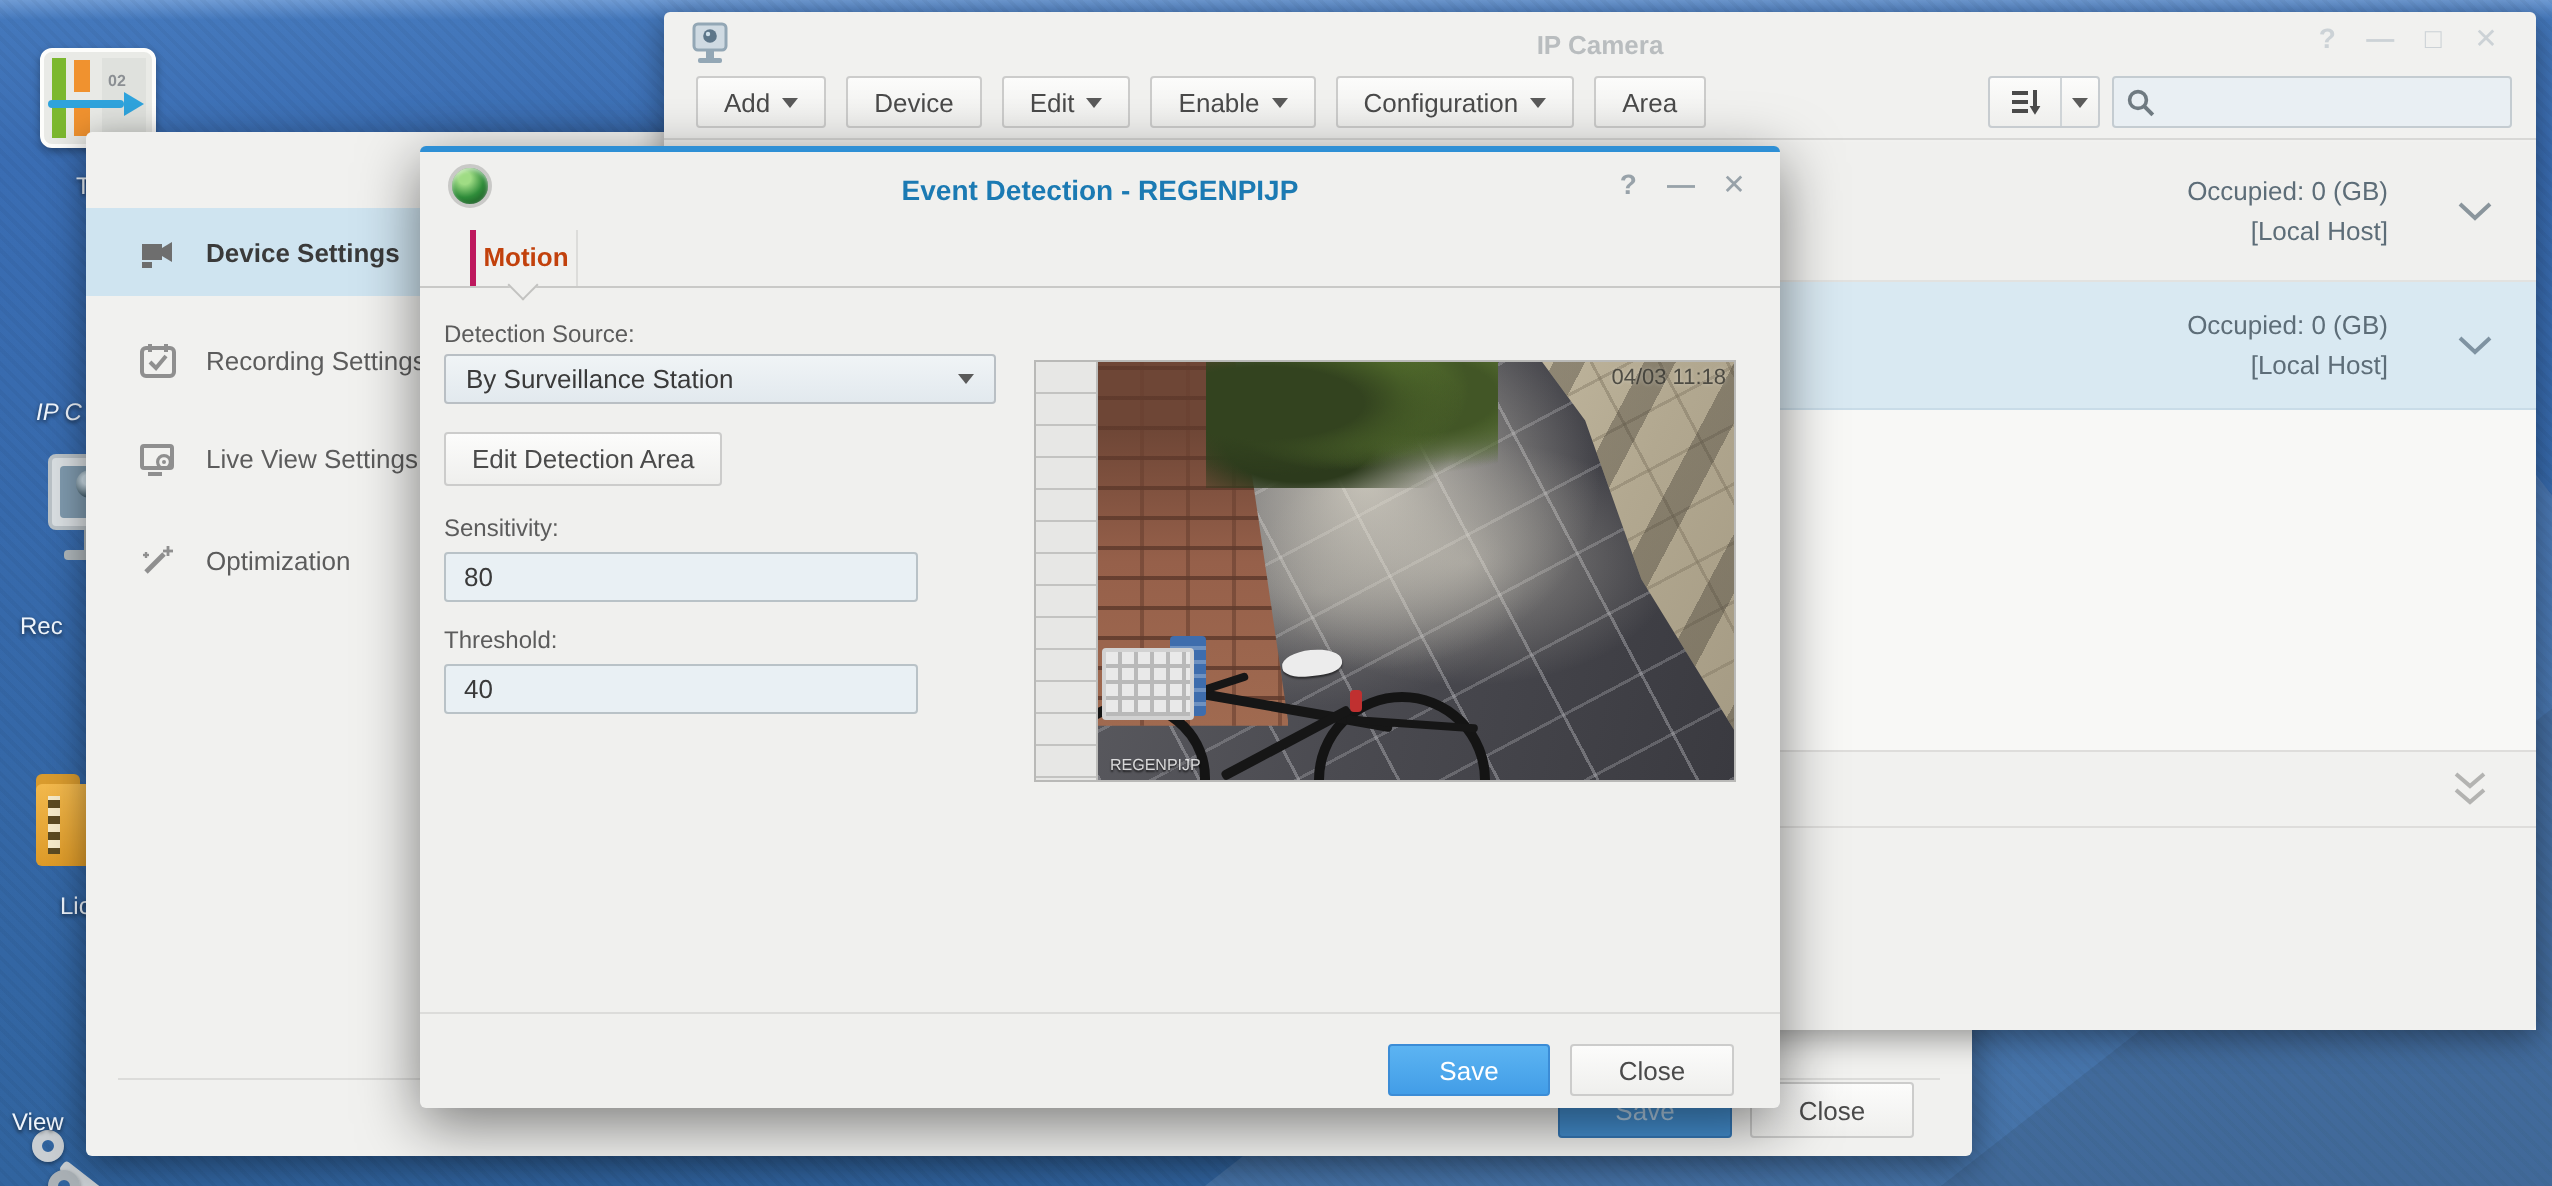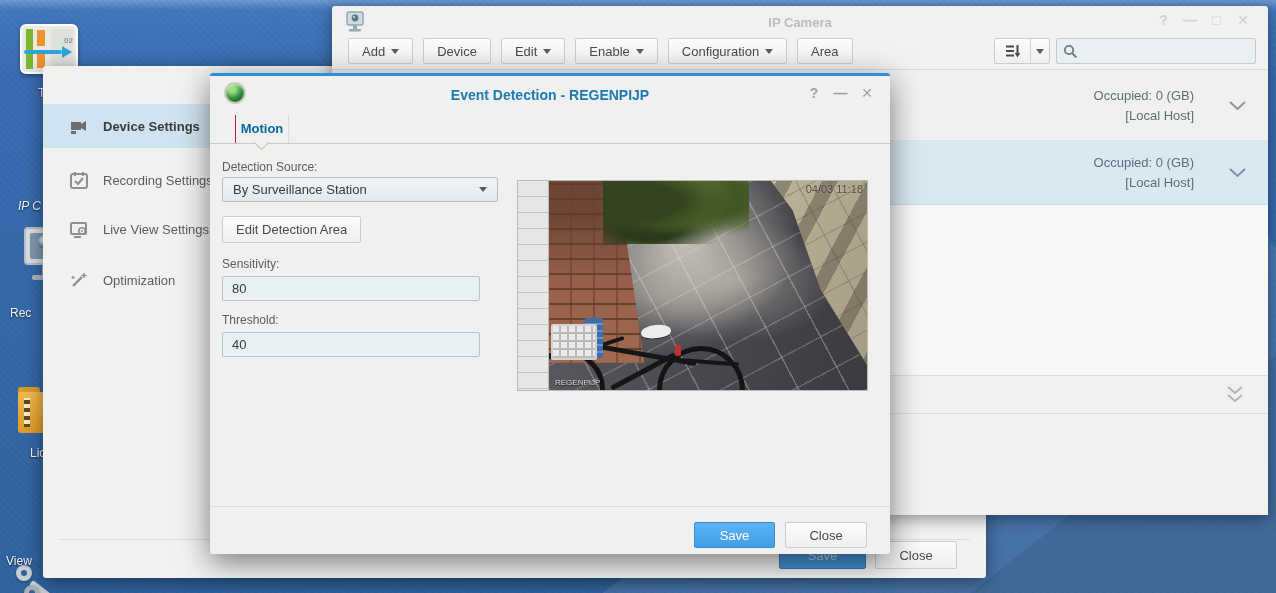--- a/index.html
+++ b/index.html
@@ -10,21 +10,21 @@
     background:repeating-linear-gradient(45deg,rgba(0,0,0,.035) 0 2px,transparent 2px 5px);}
   .desk-band{position:absolute;right:-180px;bottom:-320px;width:900px;height:560px;
     transform:rotate(-38deg);background:rgba(255,255,255,.10);}
   .desk-band2{position:absolute;right:-420px;bottom:-420px;width:900px;height:560px;
     transform:rotate(-38deg);background:rgba(0,0,0,.10);}
 
   
   .dicon{position:absolute;z-index:1;}
   .dlabel{position:absolute;z-index:1;color:#eef4fb;font-size:12px;text-shadow:0 1px 2px rgba(0,0,0,.7);}
   .ic-frame{border-radius:6px;box-shadow:0 2px 4px rgba(0,0,0,.35);}
-  .ic-timeline{left:20px;top:24px;width:58px;height:50px;background:#e9eae6;border:2px solid #fdfdfb;position:relative;overflow:hidden;text-align:right;}
+  .ic-timeline{left:20px;top:24px;width:58px;height:50px;background:#e9eae6;border:2px solid #fdfdfb;position:relative;overflow:hidden;}
   .ic-timeline .g1{position:absolute;left:4px;top:3px;bottom:3px;width:7px;background:#7cb82f;}
   .ic-timeline .o1{position:absolute;left:15px;top:4px;width:8px;height:16px;background:#f0922f;}
   .ic-timeline .o2{position:absolute;left:15px;bottom:4px;width:8px;height:14px;background:#f0922f;}
   .ic-timeline .ruler{position:absolute;right:3px;top:3px;bottom:3px;width:22px;background:#dfe1dd;color:#8b8f93;font-size:8px;font-weight:bold;padding-top:7px;padding-left:3px;}
   .ic-timeline .slider{position:absolute;left:2px;right:14px;top:24px;height:4px;background:#2fa3dc;border-radius:2px;}
   .ic-timeline .slider:after{content:"";position:absolute;right:-10px;top:-4px;border-left:10px solid #2fa3dc;border-top:6px solid transparent;border-bottom:6px solid transparent;}
   .ic-traffic{left:162px;top:25px;width:54px;height:45px;background:linear-gradient(180deg,#79a637 0 55%,#6d7d80 55% 100%);position:relative;overflow:hidden;border:2px solid #e9ece9;}
   .ic-traffic .pole{position:absolute;left:10px;top:6px;width:9px;height:24px;background:#3c4a3c;border-radius:2px;}
   .ic-traffic .pole i{display:block;width:5px;height:5px;border-radius:50%;margin:1px auto;}
   .ic-traffic .lens{position:absolute;right:2px;bottom:0px;width:26px;height:26px;border-radius:50%;background:radial-gradient(circle at 38% 35%,#6f8fa6 0 18%,#203442 60%);border:3px solid #42525e;}
@@ -94,29 +94,29 @@
   .evdlg{position:absolute;left:210px;top:73px;width:680px;height:481px;z-index:4;background:#f0f0ee;
      border-top:3px solid #2e8fd5;border-radius:3px;box-shadow:0 8px 30px rgba(0,0,0,.5);}
   .evdlg .hdr{position:relative;height:36px;}
   .evdlg .hicon{position:absolute;left:14px;top:6px;width:22px;height:22px;border-radius:50%;
      background:radial-gradient(circle at 35% 28%,#9fdc84 0 18%,#2f8c3a 55%,#14421c 100%);
      border:2px solid #c9c9c7;box-shadow:inset 0 1px 2px rgba(255,255,255,.6);}
   .evdlg .htitle{position:absolute;left:0;right:0;top:0;height:36px;line-height:38px;text-align:center;
      color:#1b7ab3;font-weight:bold;font-size:14px;}
   .evdlg .hctls{position:absolute;right:12px;top:8px;color:#98a2a9;}
   .evdlg .tab{position:absolute;left:25px;top:39px;width:54px;height:28px;line-height:28px;text-align:center;
-     color:#0369a1;font-weight:bold;font-size:13px;border-left:1px solid #be185d;border-right:1px solid #dcdcda;}
+     color:#c2410c;font-weight:bold;font-size:13px;border-left:3px solid #be185d;border-right:1px solid #dcdcda;}
   .evdlg .tabline{position:absolute;left:0;right:0;top:67px;border-top:1px solid #c9c9c7;}
   .evdlg .notch{position:absolute;left:46px;top:61px;width:11px;height:11px;background:#f0f0ee;
      transform:rotate(45deg);border-right:1px solid #c2c2c0;border-bottom:1px solid #c2c2c0;z-index:1;}
   .flabel{position:absolute;left:12px;color:#5c5c5c;font-size:12px;}
   .dropdown{position:absolute;left:12px;top:101px;width:276px;height:25px;background:linear-gradient(#f0f4f6,#e2e9ee);
      border:1px solid #b9bfc4;border-radius:2px;display:flex;align-items:center;padding:0 10px;font-size:13px;color:#3a3a3a;}
   .dropdown .caret-down{margin-left:auto;}
-  .evinput{position:absolute;left:12px;width:258px;height:25px;background:#e9f0f4;border:1px solid #b9c2c7;
+  .evinput{position:absolute;left:12px;width:237px;height:25px;background:#e9f0f4;border:1px solid #b9c2c7;
      border-radius:2px;font-size:13px;color:#3a3a3a;padding:0 9px;outline:none;}
   .editarea{position:absolute;left:12px;top:140px;height:27px;}
   .evdlg .fsep{position:absolute;left:0;right:0;top:430px;border-top:1px solid #dcdcda;}
   .evdlg .save{position:absolute;left:484px;top:446px;width:81px;height:26px;background:linear-gradient(#5cb4f2,#429de7);
      border:1px solid #3b8cd6;border-radius:2px;color:#fff;font-size:13px;display:flex;align-items:center;justify-content:center;}
   .evdlg .close{position:absolute;left:575px;top:446px;width:82px;height:26px;}
 
   
   .preview{position:absolute;left:307px;top:104px;width:351px;height:211px;border:1px solid #b9b9b7;background:#ddd;display:flex;}
   .vstrip{width:31px;height:100%;border-right:1px solid #bcbcba;

